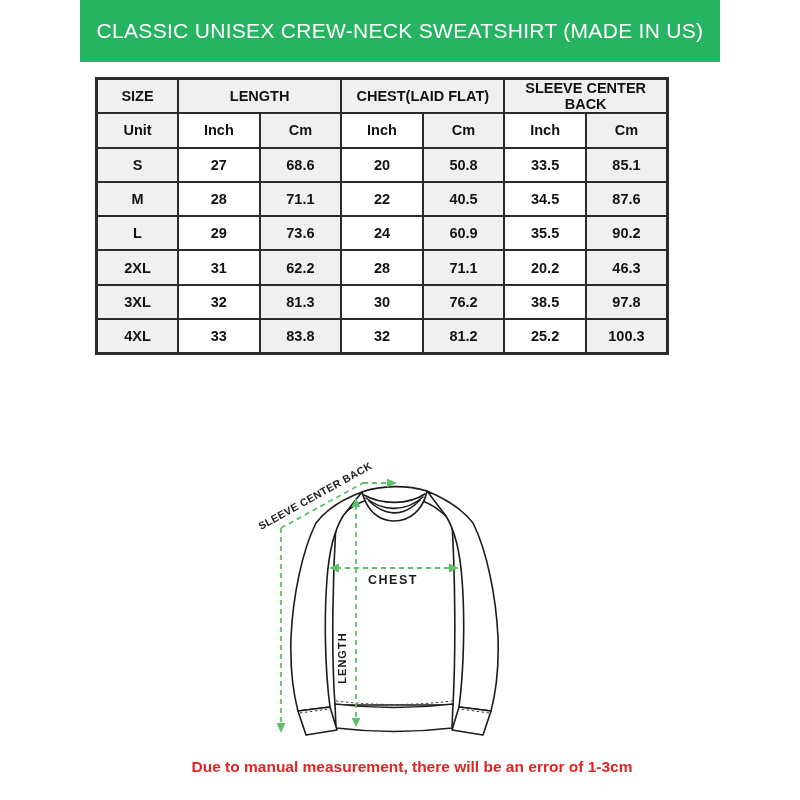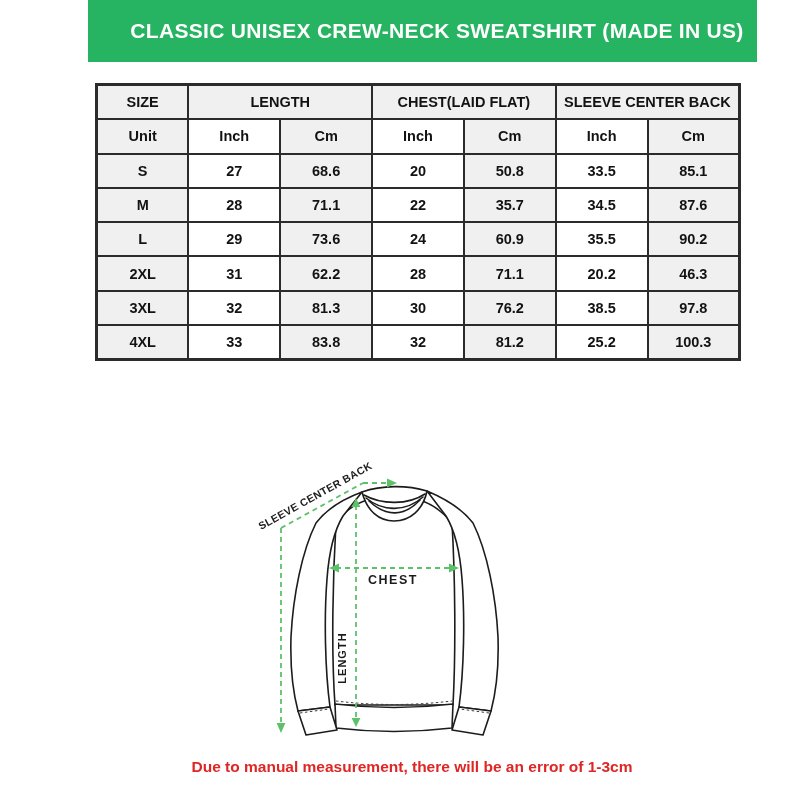--- a/index.html
+++ b/index.html
@@ -9,27 +9,27 @@
     --c-stripe:#f0f0f0;
     --c-border:#2b2b2b;
     --c-ink:#121212;
   }
   html,body{margin:0;padding:0;background:#ffffff;}
   .page{
     position:relative;width:800px;height:800px;background:#ffffff;
     font-family:"Liberation Sans",sans-serif;overflow:hidden;
   }
   .banner{
-    position:absolute;left:88px;top:0;width:640px;height:62px;
+    position:absolute;left:80px;top:0;width:640px;height:62px;
     background:var(--c-green);color:#ffffff;
     display:flex;align-items:center;justify-content:center;
-    font-weight:bold;font-size:21px;letter-spacing:.3px;text-align:center;padding-left:29px;
+    font-weight:normal;font-size:21px;letter-spacing:.3px;text-align:center;
   }
   table.size-table{
-    position:absolute;left:95px;top:83px;width:646px;
+    position:absolute;left:95px;top:77px;width:574px;
     border-collapse:collapse;table-layout:fixed;
     border:3px solid var(--c-border);
   }
   .size-table th,.size-table td{
     border:2px solid var(--c-border);
     height:32.3px;padding:0;margin:0;
     text-align:center;vertical-align:middle;
     font-weight:bold;font-size:14.5px;color:var(--c-ink);
     background:#ffffff;
   }
@@ -76,21 +76,21 @@
         <td>20</td>
         <td>50.8</td>
         <td>33.5</td>
         <td>85.1</td>
       </tr>
       <tr>
         <td>M</td>
         <td>28</td>
         <td>71.1</td>
         <td>22</td>
-        <td>35.7</td>
+        <td>40.5</td>
         <td>34.5</td>
         <td>87.6</td>
       </tr>
       <tr>
         <td>L</td>
         <td>29</td>
         <td>73.6</td>
         <td>24</td>
         <td>60.9</td>
         <td>35.5</td>

